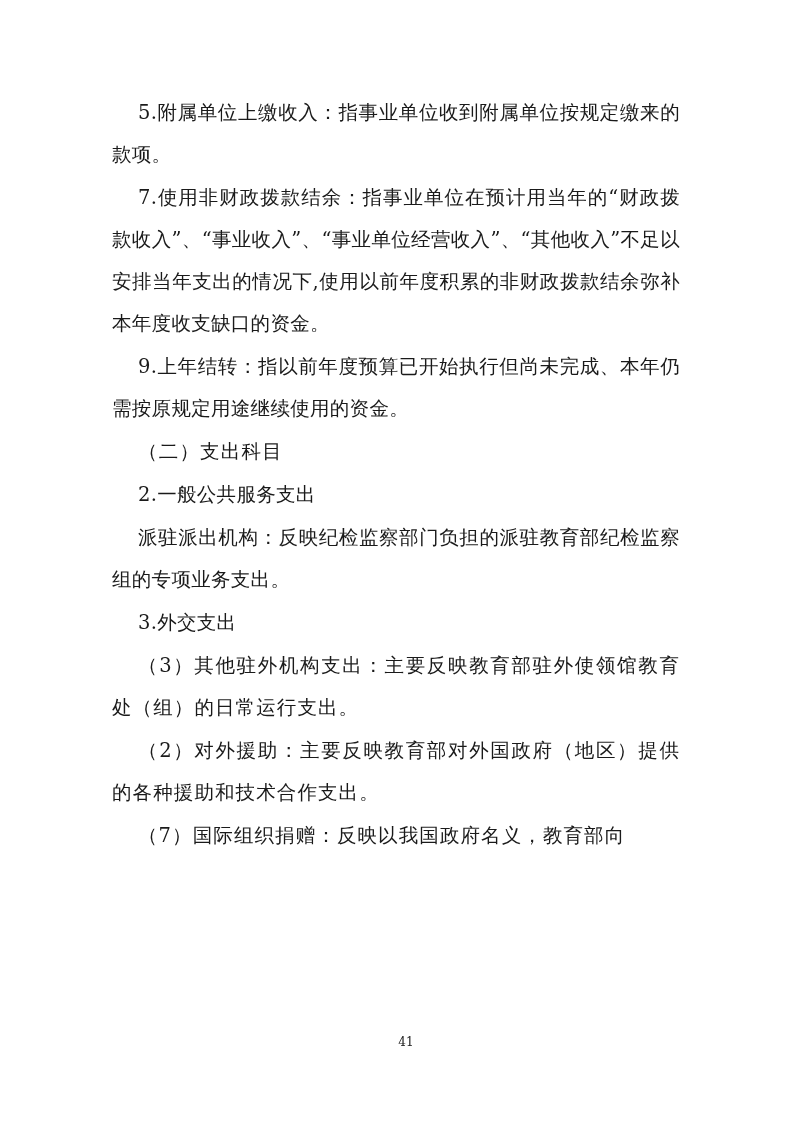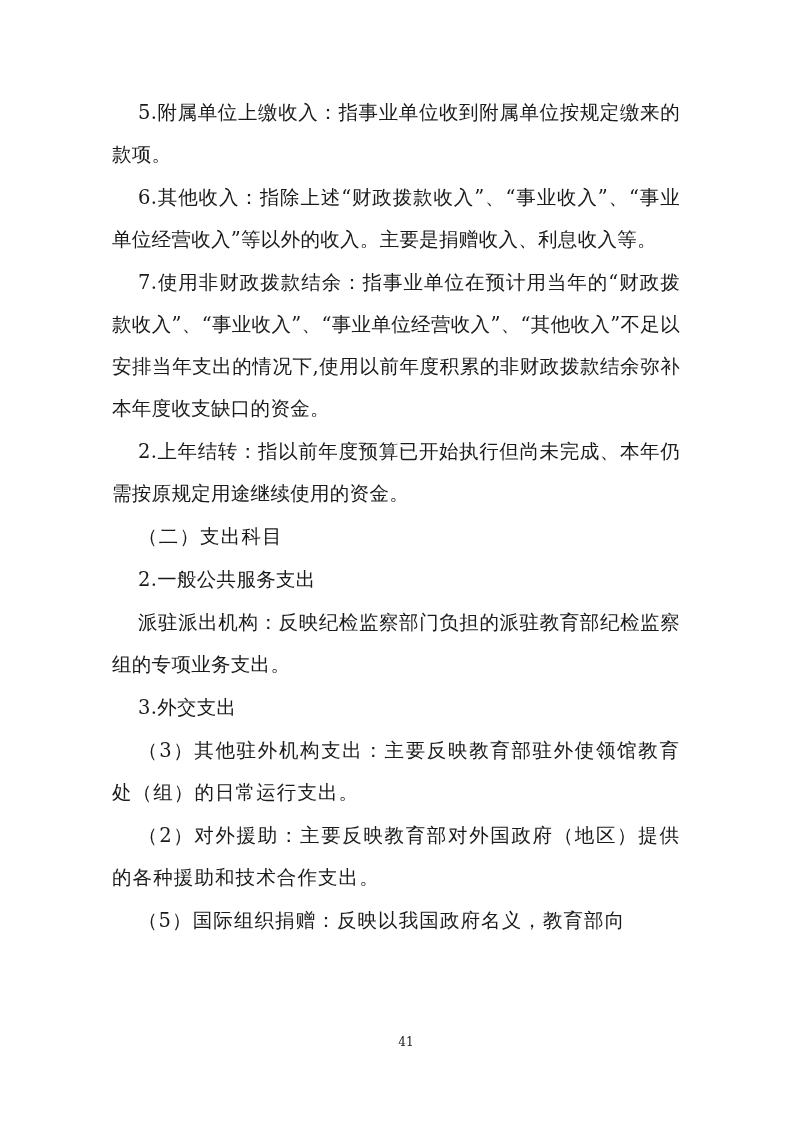--- a/index.html
+++ b/index.html
@@ -51,25 +51,24 @@
     color: #1a1a1a;
     font-family: "DejaVu Serif", "Liberation Serif", serif;
   }
 </style>
 </head>
 <body>
 
 <div class="page">
   <div class="content">
     <p class="para indent">5.附属单位上缴收入：指事业单位收到附属单位按规定缴来的款项。</p>
-    <p class="para indent">6.其他收入：指除上述“财政拨款收入”、“事业收入”、“事业单位经营收入”等以外的收入。主要是捐赠收入、利息收入等。</p>
     <p class="para indent">7.使用非财政拨款结余：指事业单位在预计用当年的“财政拨款收入”、“事业收入”、“事业单位经营收入”、“其他收入”不足以安排当年支出的情况下,使用以前年度积累的非财政拨款结余弥补本年度收支缺口的资金。</p>
-    <p class="para indent">2.上年结转：指以前年度预算已开始执行但尚未完成、本年仍需按原规定用途继续使用的资金。</p>
+    <p class="para indent">9.上年结转：指以前年度预算已开始执行但尚未完成、本年仍需按原规定用途继续使用的资金。</p>
     <p class="para heading">（二）支出科目</p>
     <p class="para indent">2.一般公共服务支出</p>
     <p class="para indent">派驻派出机构：反映纪检监察部门负担的派驻教育部纪检监察组的专项业务支出。</p>
     <p class="para indent">3.外交支出</p>
     <p class="para indent wide">（3）其他驻外机构支出：主要反映教育部驻外使领馆教育处（组）的日常运行支出。</p>
     <p class="para indent wide">（2）对外援助：主要反映教育部对外国政府（地区）提供的各种援助和技术合作支出。</p>
-    <p class="para indent wide">（5）国际组织捐赠：反映以我国政府名义，教育部向</p>
+    <p class="para indent wide">（7）国际组织捐赠：反映以我国政府名义，教育部向</p>
   </div>
   <div class="pagenum">41</div>
 </div>
 
 </body></html>

